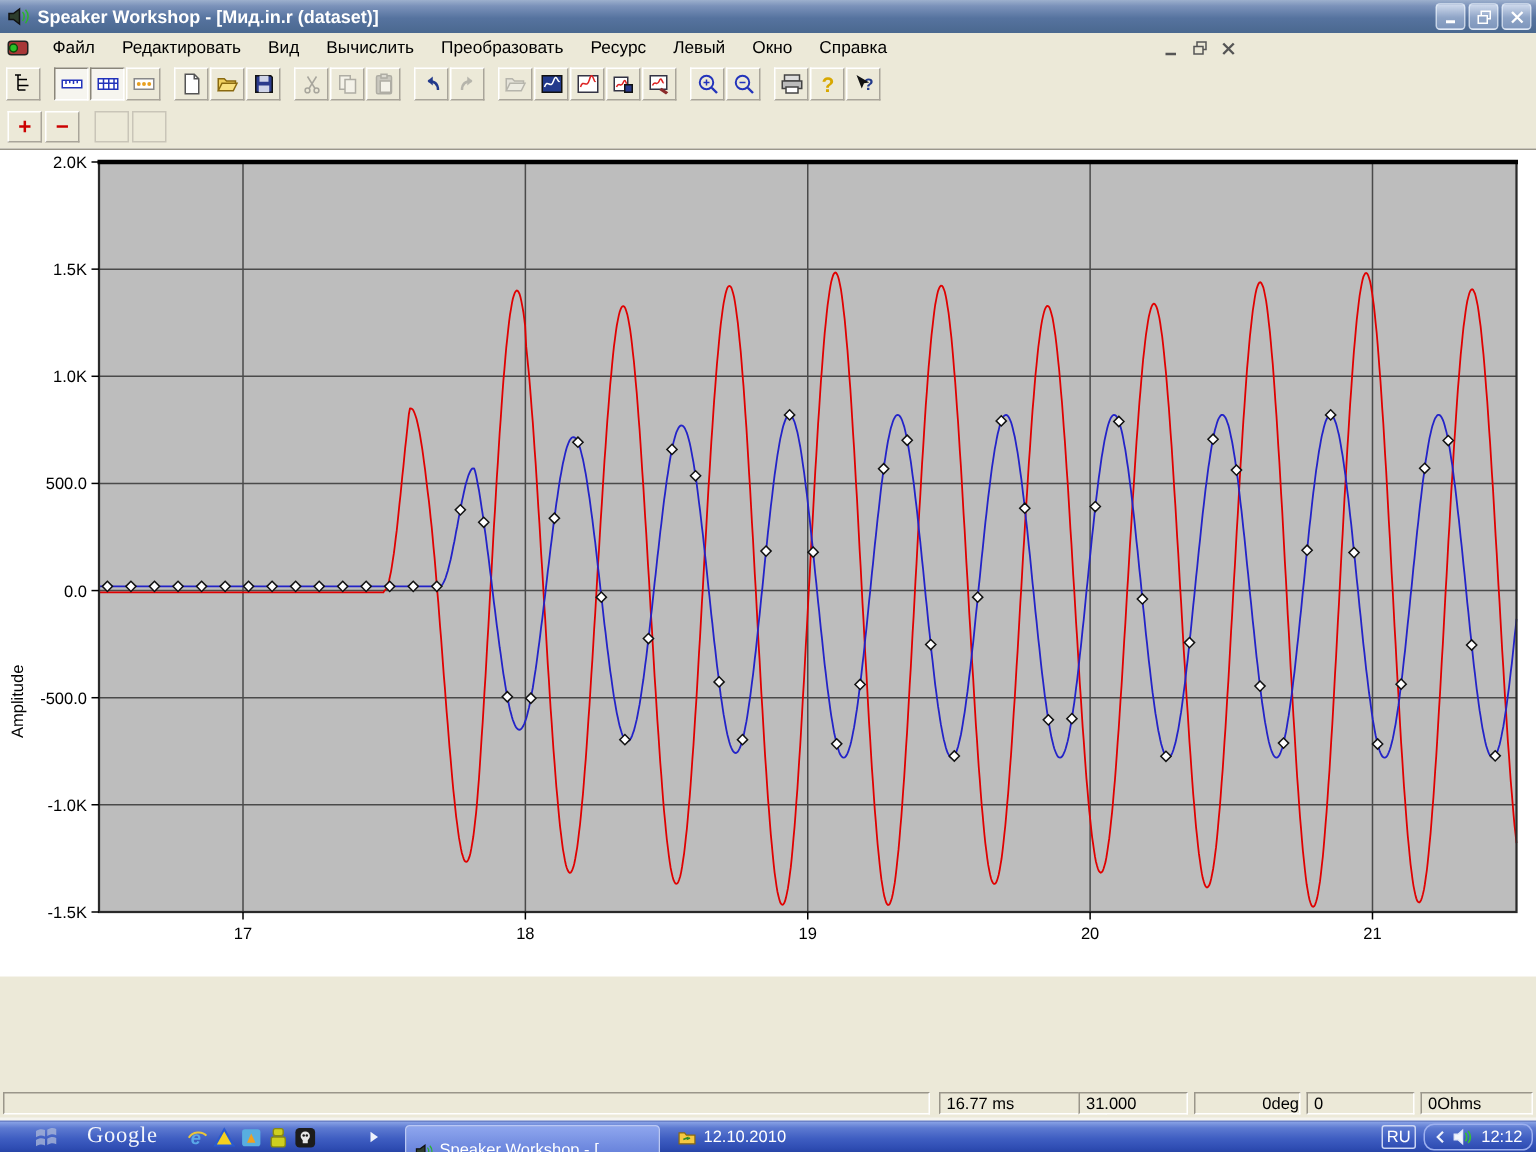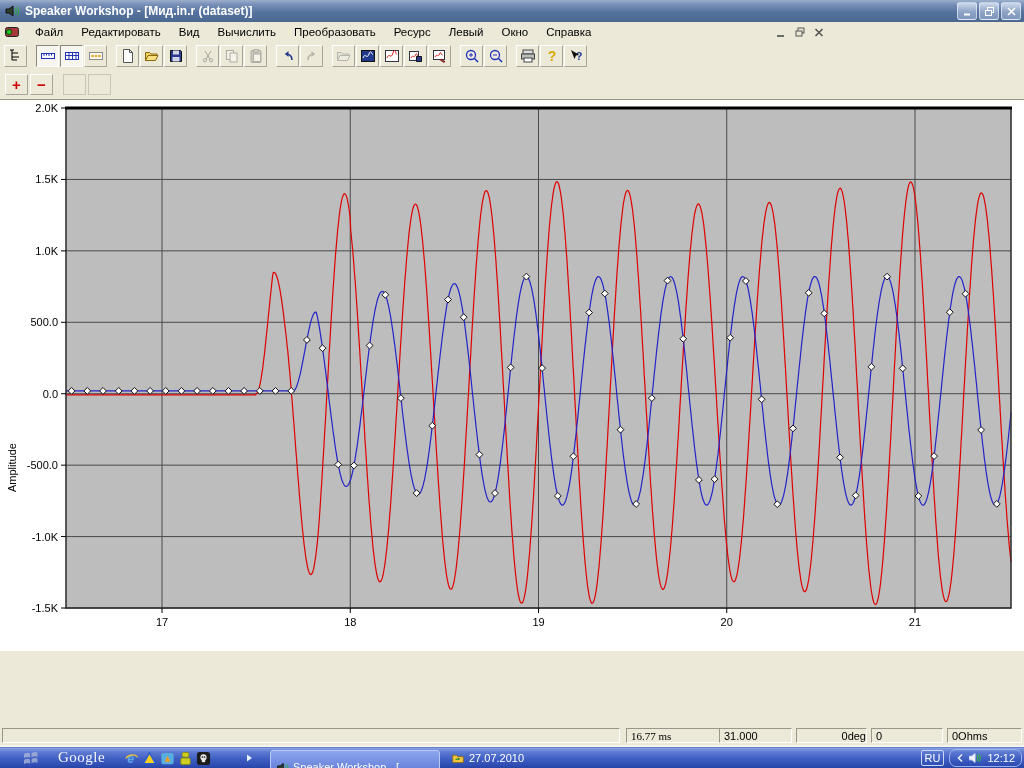--- a/index.html
+++ b/index.html
@@ -417,21 +417,21 @@
         <text x="58" y="440.57142857142856" text-anchor="end" font-size="11" fill="#000">-1.0K</text>
         <line x1="61" y1="508" x2="66" y2="508" stroke="#000"></line>
         <text x="58" y="512" text-anchor="end" font-size="11" fill="#000">-1.5K</text>
       </svg>
     <div class="ylabel">Amplitude</div>
   </div>
 
 
   <div class="statusbar" id="status-bar">
       <div class="sf" style="left: 2px; width: 618px;"></div>
-      <div class="sf" style="left: 626px; width: 112px; font-family: Liberation Serif, serif;">16.77  ms</div>
+      <div class="sf" style="left: 626px; width: 112px;">16.77  ms</div>
       <div class="sf" style="left: 719px; width: 73px;">31.000</div>
       <div class="sf" style="left: 796px; width: 71px; text-align: right;">0deg</div>
       <div class="sf" style="left: 871px; width: 72px;">0</div>
       <div class="sf" style="left: 947px; width: 75px;">0Ohms</div>
     </div>
 
   <div class="seam"></div>
 
   <div class="taskbar">
     <span class="startflag">
@@ -490,21 +490,21 @@
           <path d="M11 5c1.5 1.5 1.5 4.5 0 6" stroke="#2ab52a" fill="none"></path>
           <path d="M13 3.5c2.3 2.5 2.3 6.5 0 9" stroke="#2ab52a" fill="none"></path>
         </svg>
       <span>Speaker Workshop - [...</span>
     </span>
     <span class="datebtn">
       <svg width="14" height="13" viewBox="0 0 16 16">
           <path d="M1.5 13v-9h4.5l1.5 1.8h7V13z" fill="#f5c842" stroke="#8a6a10"></path>
           <path d="M5 9.5l3.5-1.5v1l2-.8" stroke="#2a8a2a" fill="none" stroke-width="1.4"></path>
         </svg>
-      <span>27.07.2010</span>
+      <span>12.10.2010</span>
     </span>
     <span class="tray">
       <span class="lang">RU</span>
       <span class="traygrp">
         <span>
             <svg width="8" height="10" viewBox="0 0 8 10">
               <path d="M6 1.5L2.5 5 6 8.5" stroke="#eef2fc" fill="none" stroke-width="1.5"></path>
             </svg>
           </span>
         <span>

